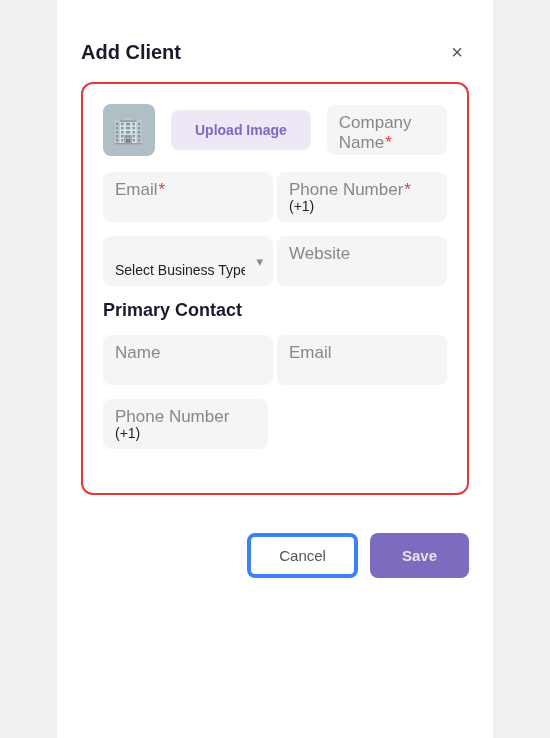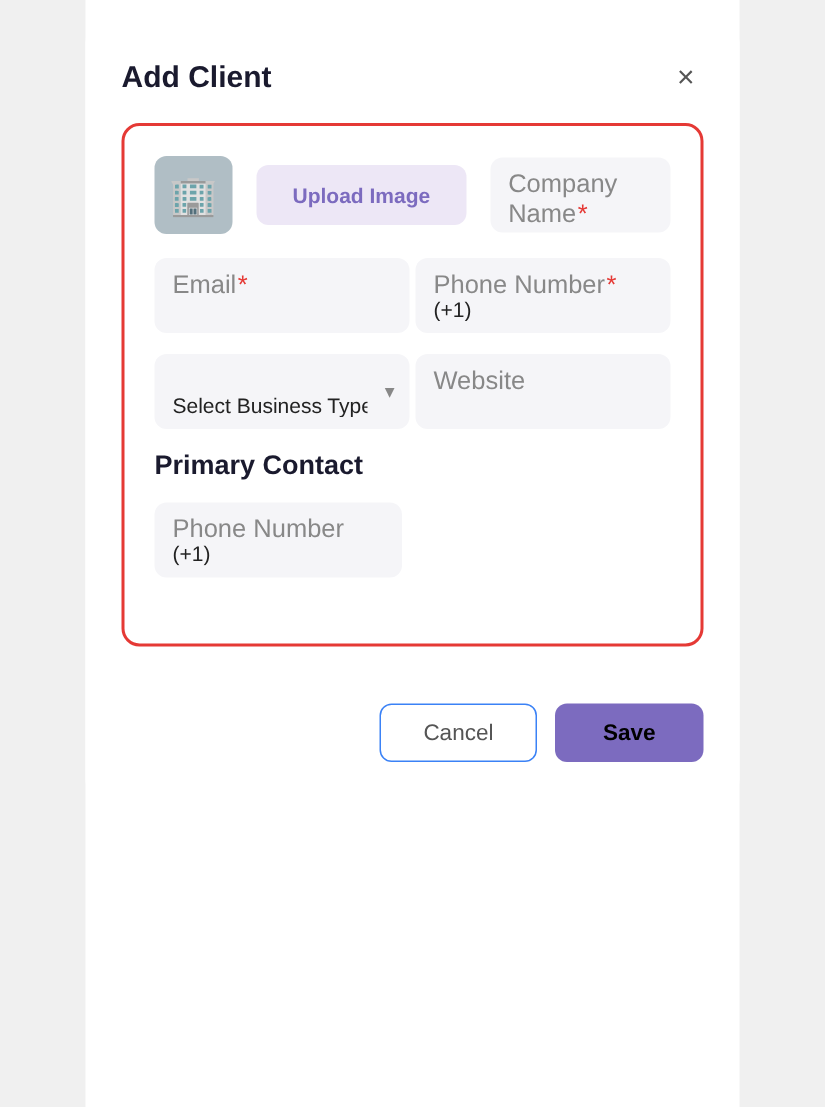--- a/index.html
+++ b/index.html
@@ -160,30 +160,30 @@
     .modal-footer {
       display: flex;
       justify-content: flex-end;
       gap: 12px;
       margin-top: 28px;
       padding-top: 10px;
     }
     .cancel-btn {
       background: #fff;
       color: #555;
-      border: 1px solid #3b82f6;
+      border: 4px solid #3b82f6;
       border-radius: 8px;
       padding: 10px 28px;
       font-size: 15px;
       cursor: pointer;
       font-weight: 500;
     }
     .save-btn {
       background: #7c6bbf;
-      color: #000000;
+      color: #e5e5e5;
       border: none;
       border-radius: 8px;
       padding: 10px 32px;
       font-size: 15px;
       font-weight: 600;
       cursor: pointer;
     }
   </style>
 </head>
 <body>
@@ -246,20 +246,34 @@
           <label>
             <span>Website</span>
           </label>
           <input type="text" value="" style="">
         </div>
       </div>
 
 
       <div class="section-title">Primary Contact</div>
 
+      <div class="form-row">
+        <div class="form-field">
+          <label>
+            <span>Name</span>
+          </label>
+          <input type="text" value="" style="">
+        </div>
+        <div class="form-field">
+          <label>
+            <span>Email</span>
+          </label>
+          <input type="email" value="" style="">
+        </div>
+      </div>
 
       <div class="form-row">
         <div class="form-field" style="max-width: 48%;">
           <label>
             <span>Phone Number</span>
           </label>
           <input type="text" value="(+1)" style="">
         </div>
       </div>
     </div>

